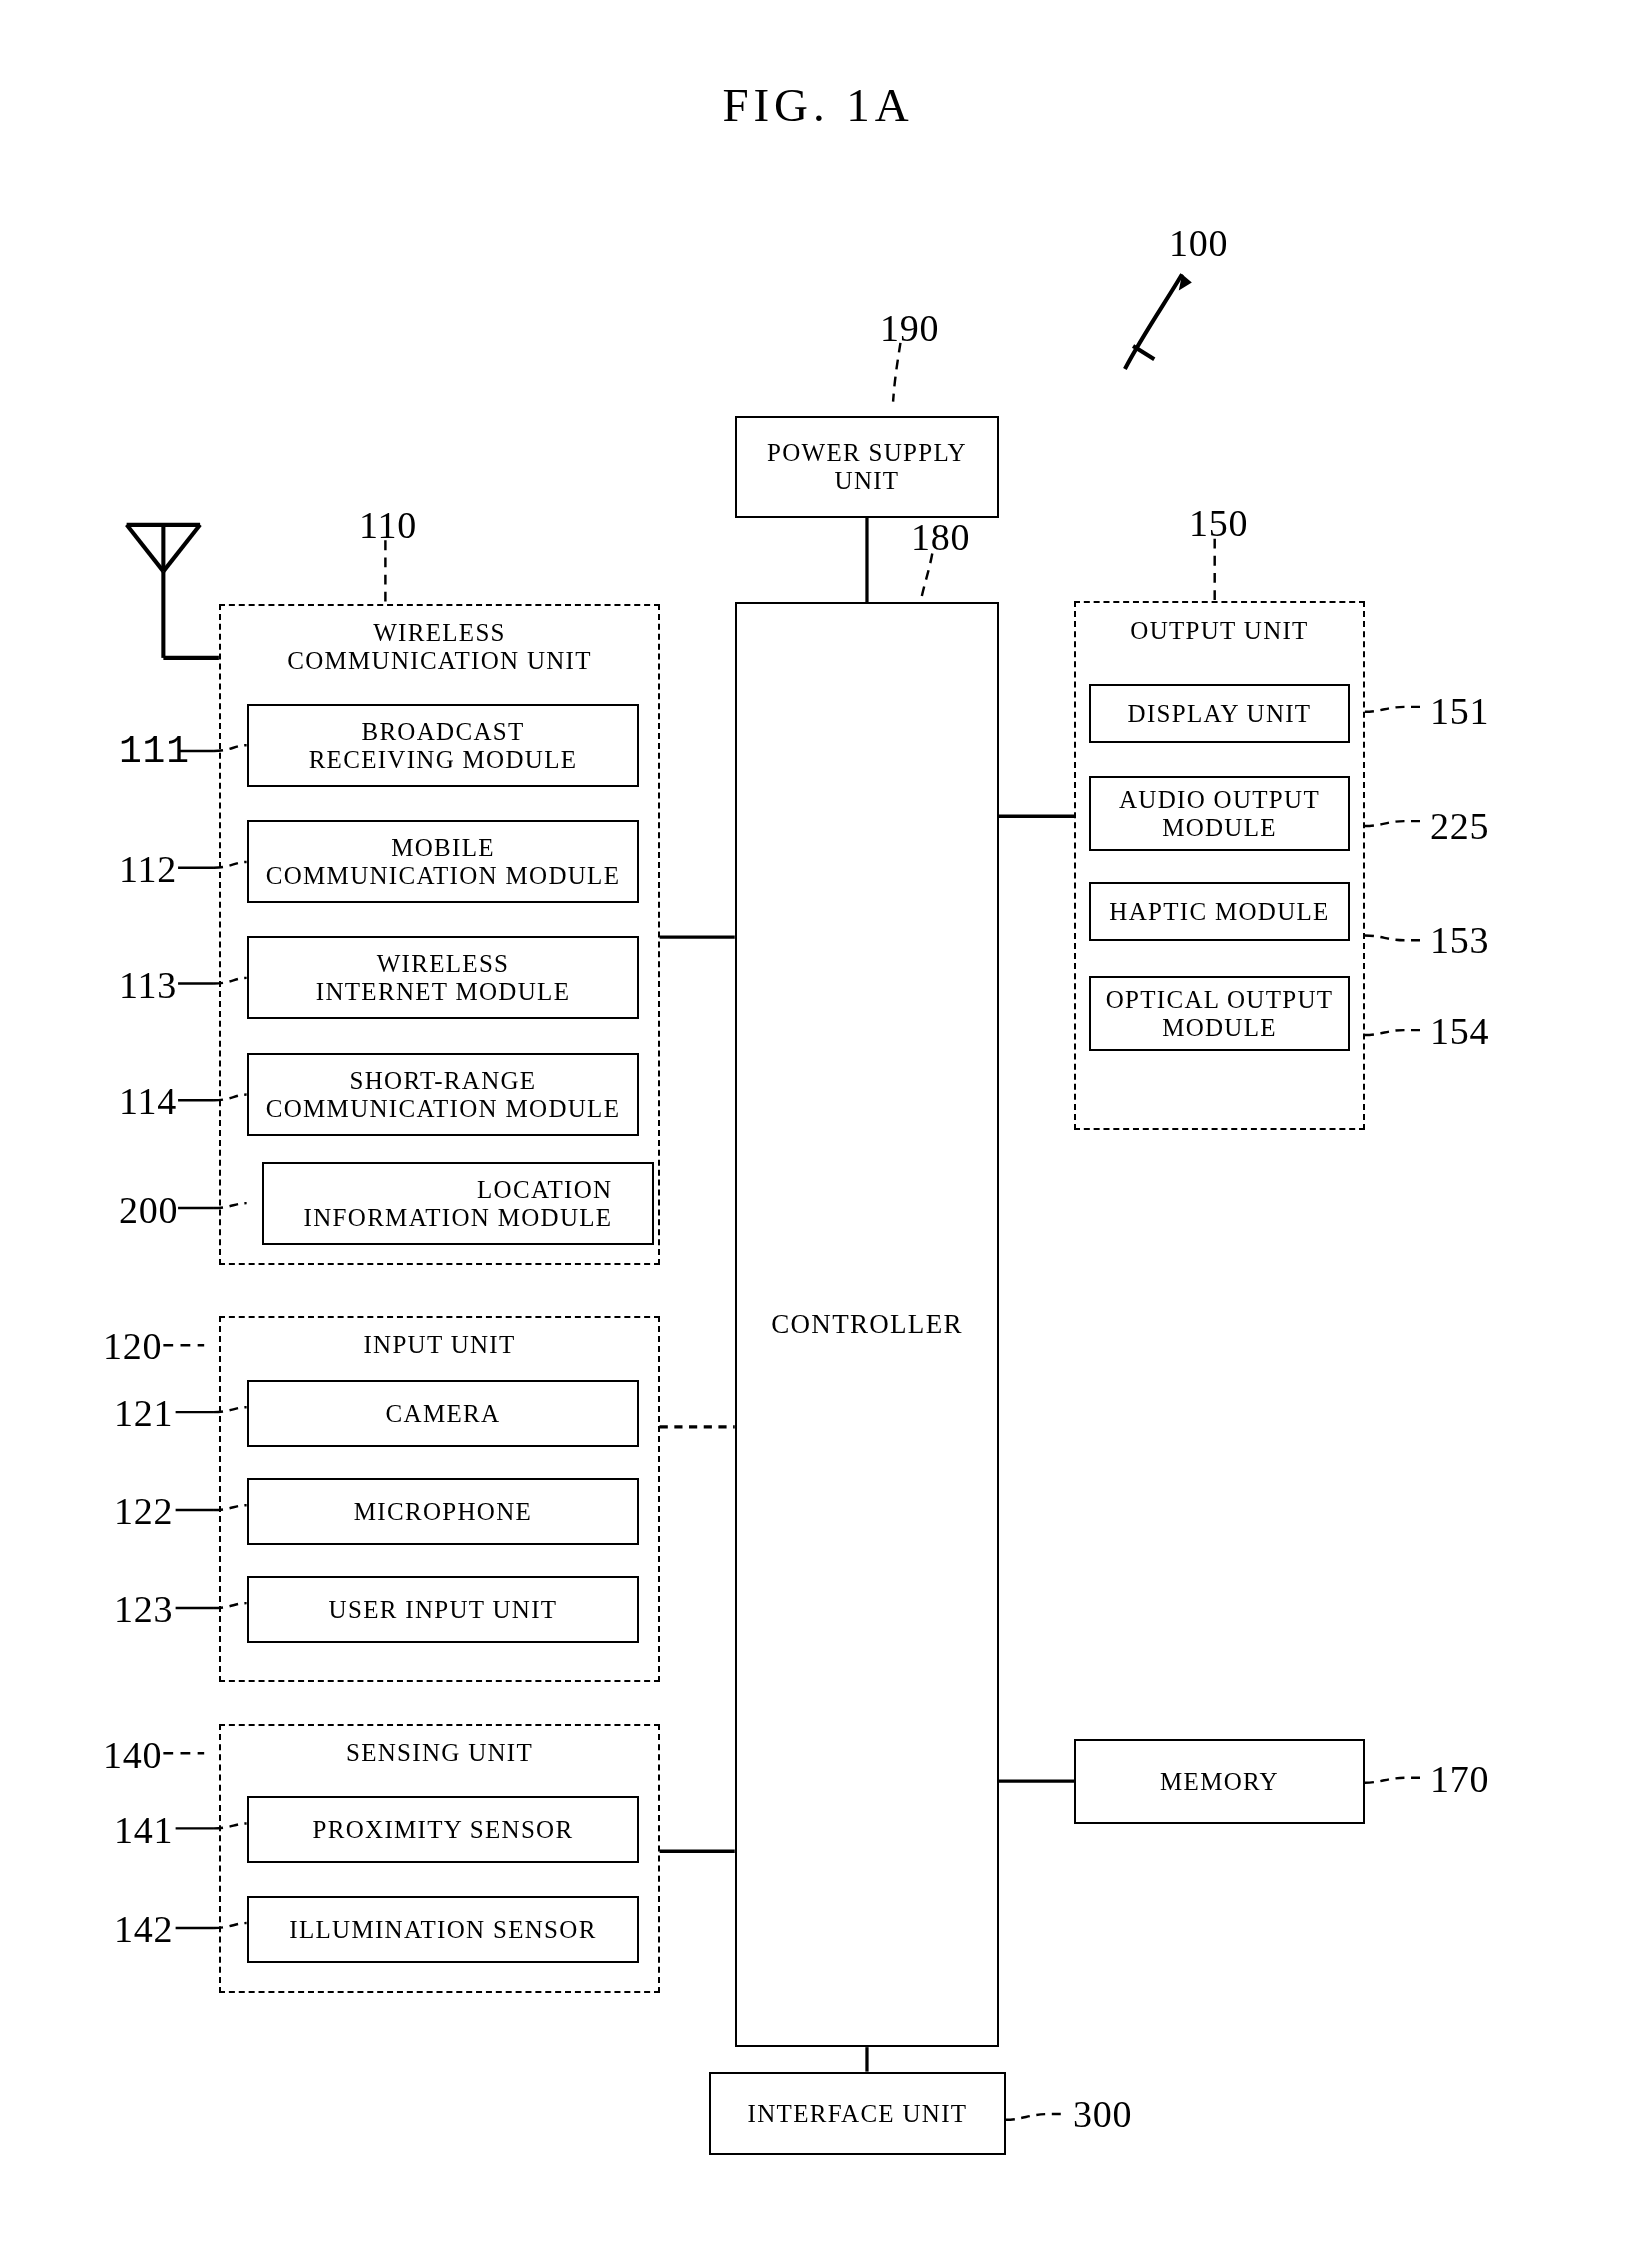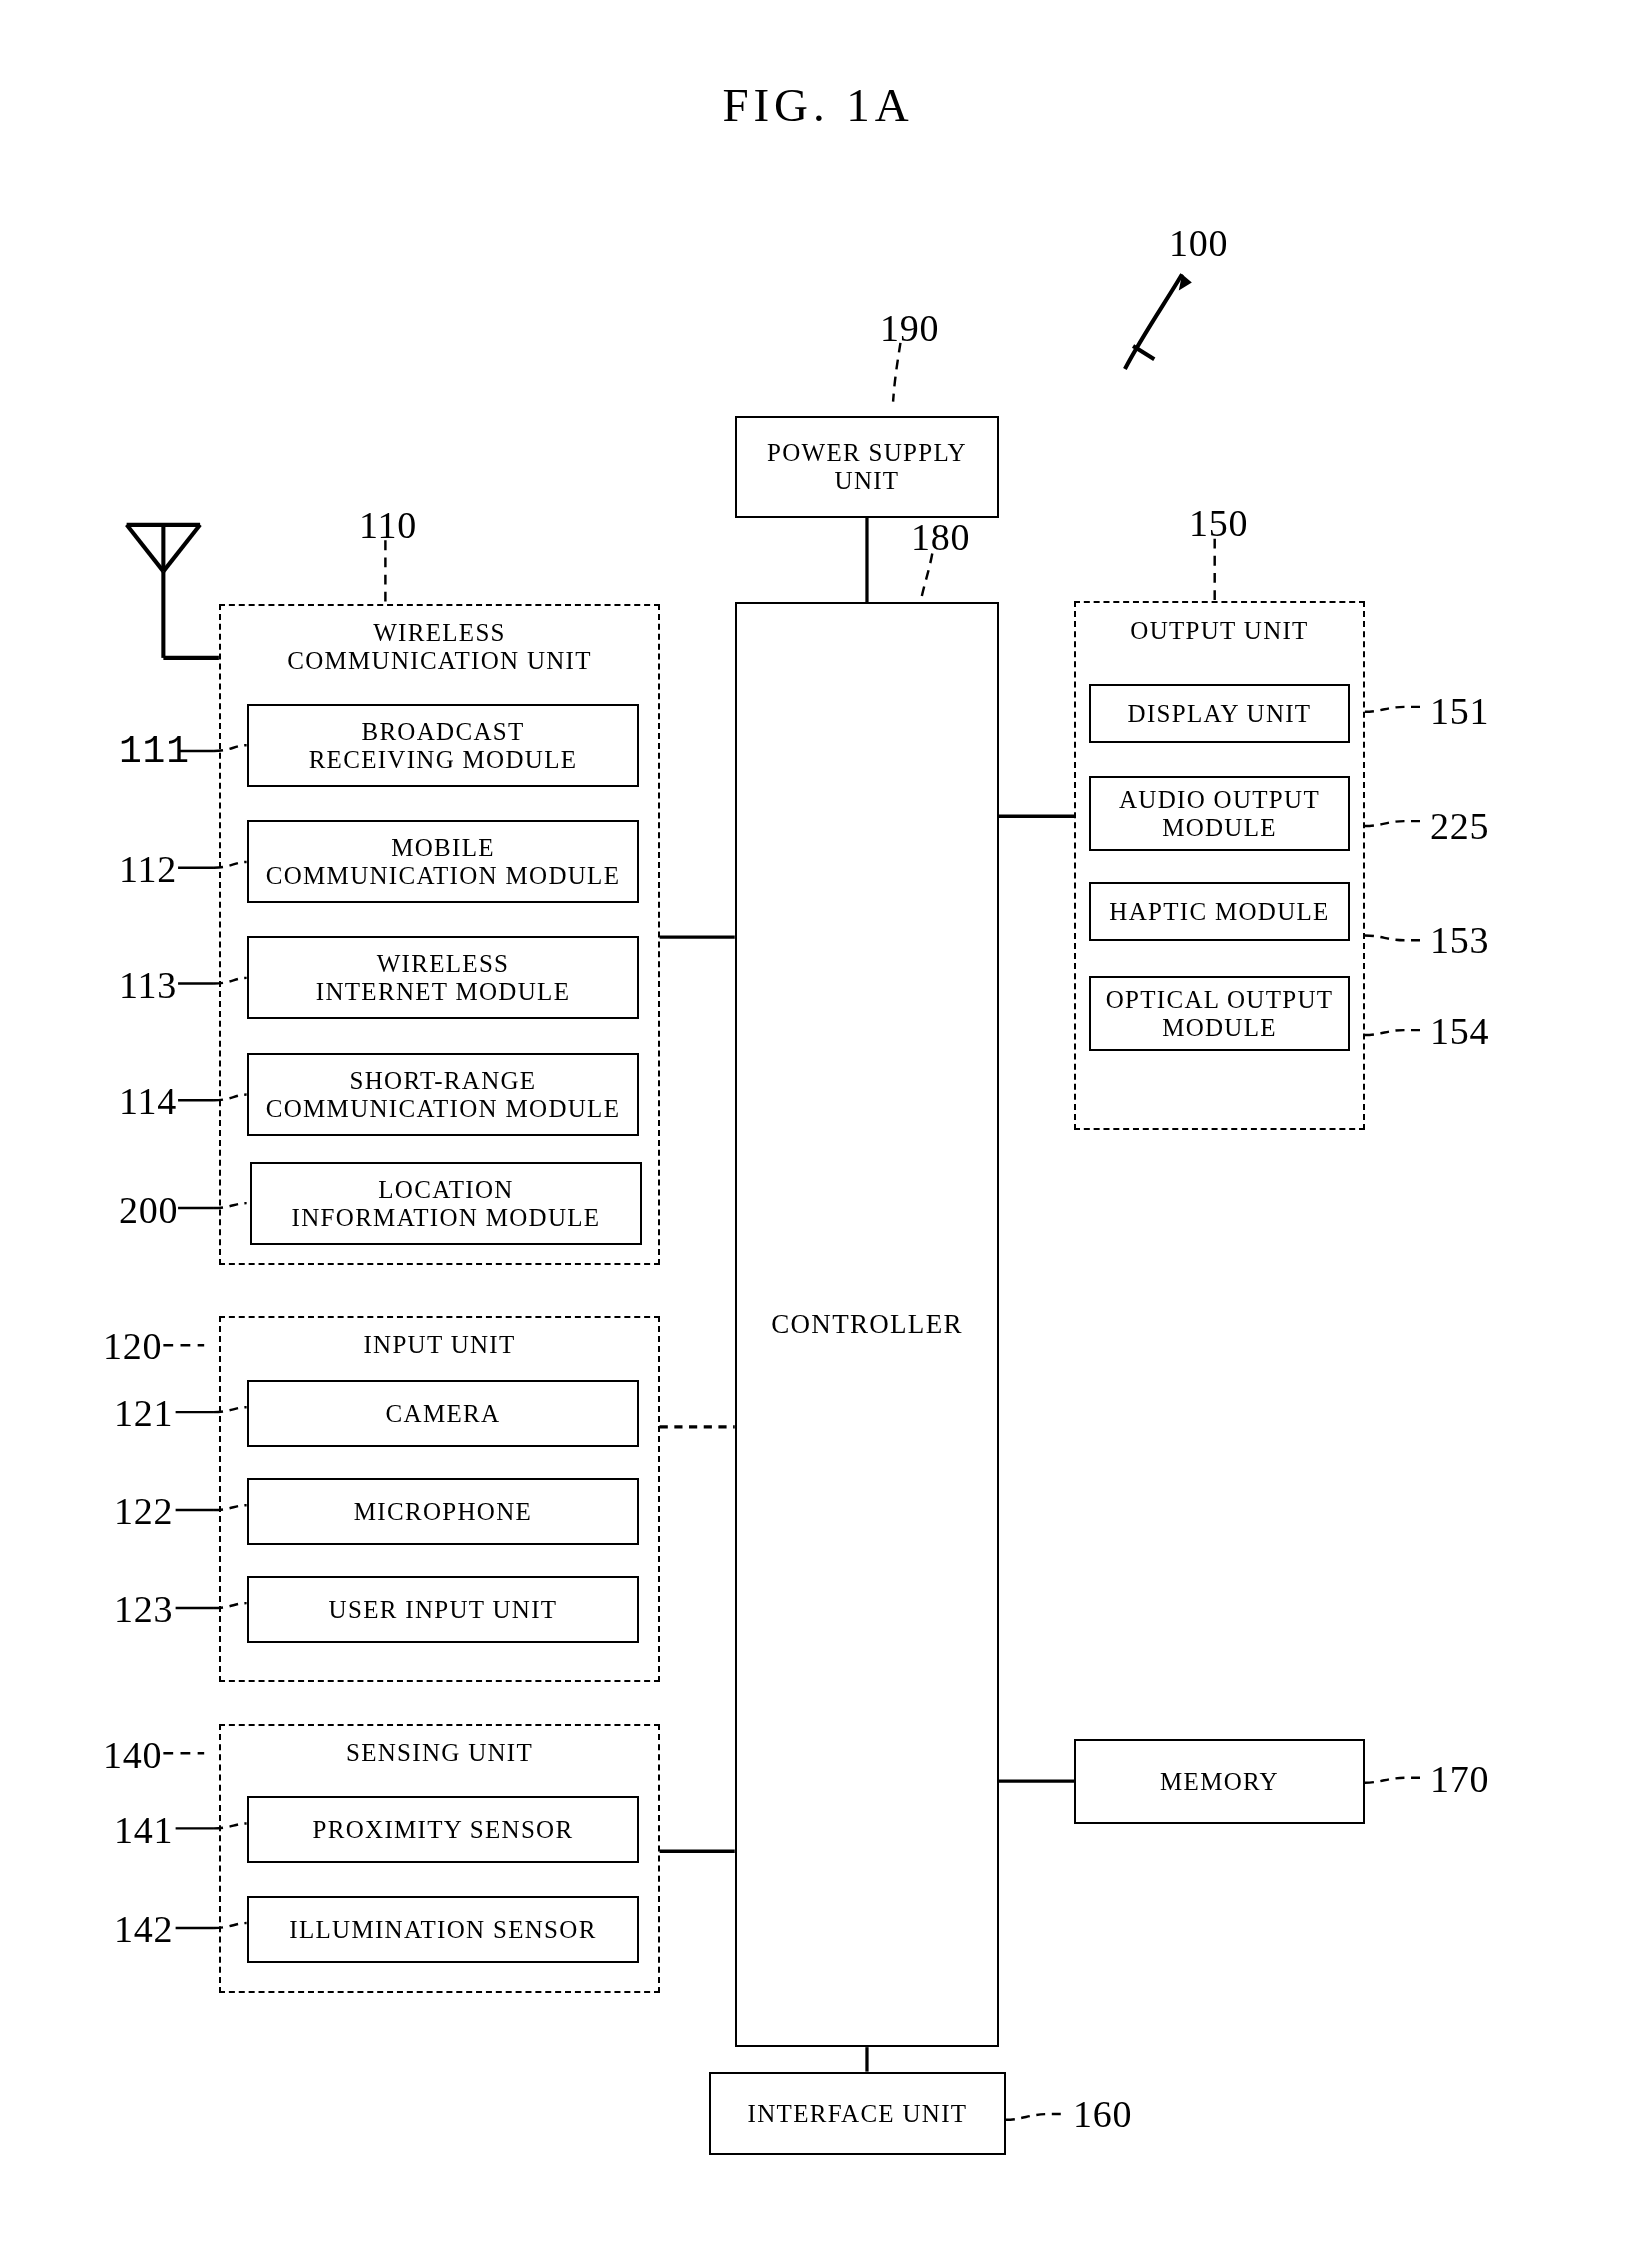--- a/index.html
+++ b/index.html
@@ -208,21 +208,21 @@
 INTERNET MODULE</span>
   </div>
   <div class="ref" style="left:119px; top:966px;">113</div>
 
   <div class="box" style="left:247px; top:1053px; width:392px; height:83px;">
     <span class="lbl">SHORT-RANGE
 COMMUNICATION MODULE</span>
   </div>
   <div class="ref" style="left:119px; top:1082px;">114</div>
 
-  <div class="box" style="left:250px; top:1162px; width:392px; height:83px;">
+  <div class="box" style="left:262px; top:1162px; width:392px; height:83px;text-align:right;">
     <span class="lbl">LOCATION
 INFORMATION MODULE</span>
   </div>
   <div class="ref" style="left:119px; top:1191px;">200</div>
 
   <div class="group" style="left:219px; top:1316px; width:441px; height:366px;"></div>
   <div class="group-title" style="left:219px; top:1331px; width:441px;">INPUT UNIT</div>
   <div class="ref" style="left:103px; top:1327px;">120</div>
 
   <div class="box" style="left:247px; top:1380px; width:392px; height:67px;">
@@ -281,16 +281,16 @@
   <div class="ref" style="left:1430px; top:1012px;">154</div>
 
   <div class="box" style="left:1074px; top:1739px; width:291px; height:85px;">
     <span class="lbl">MEMORY</span>
   </div>
   <div class="ref" style="left:1430px; top:1760px;">170</div>
 
   <div class="box" style="left:709px; top:2072px; width:297px; height:83px;">
     <span class="lbl">INTERFACE UNIT</span>
   </div>
-  <div class="ref" style="left:1073px; top:2095px;">160</div>
+  <div class="ref" style="left:1073px; top:2095px;">300</div>
 
 </div>
 
 
 </body></html>

